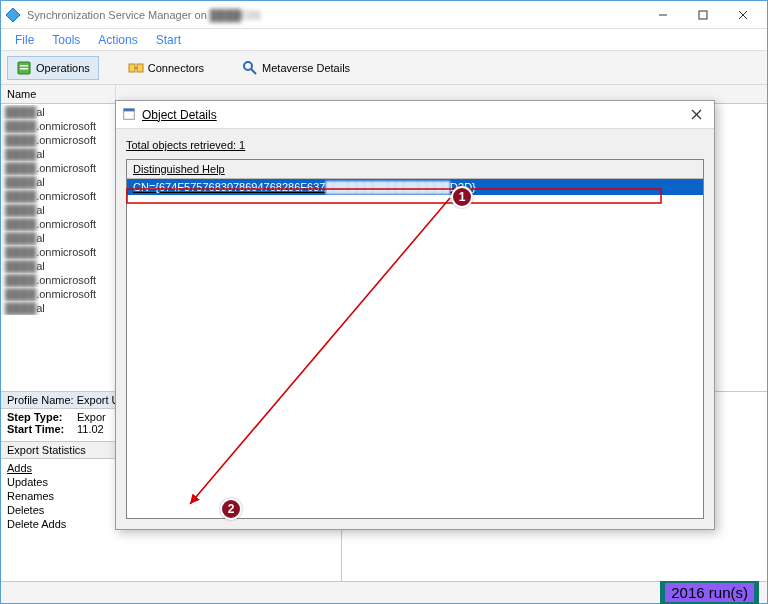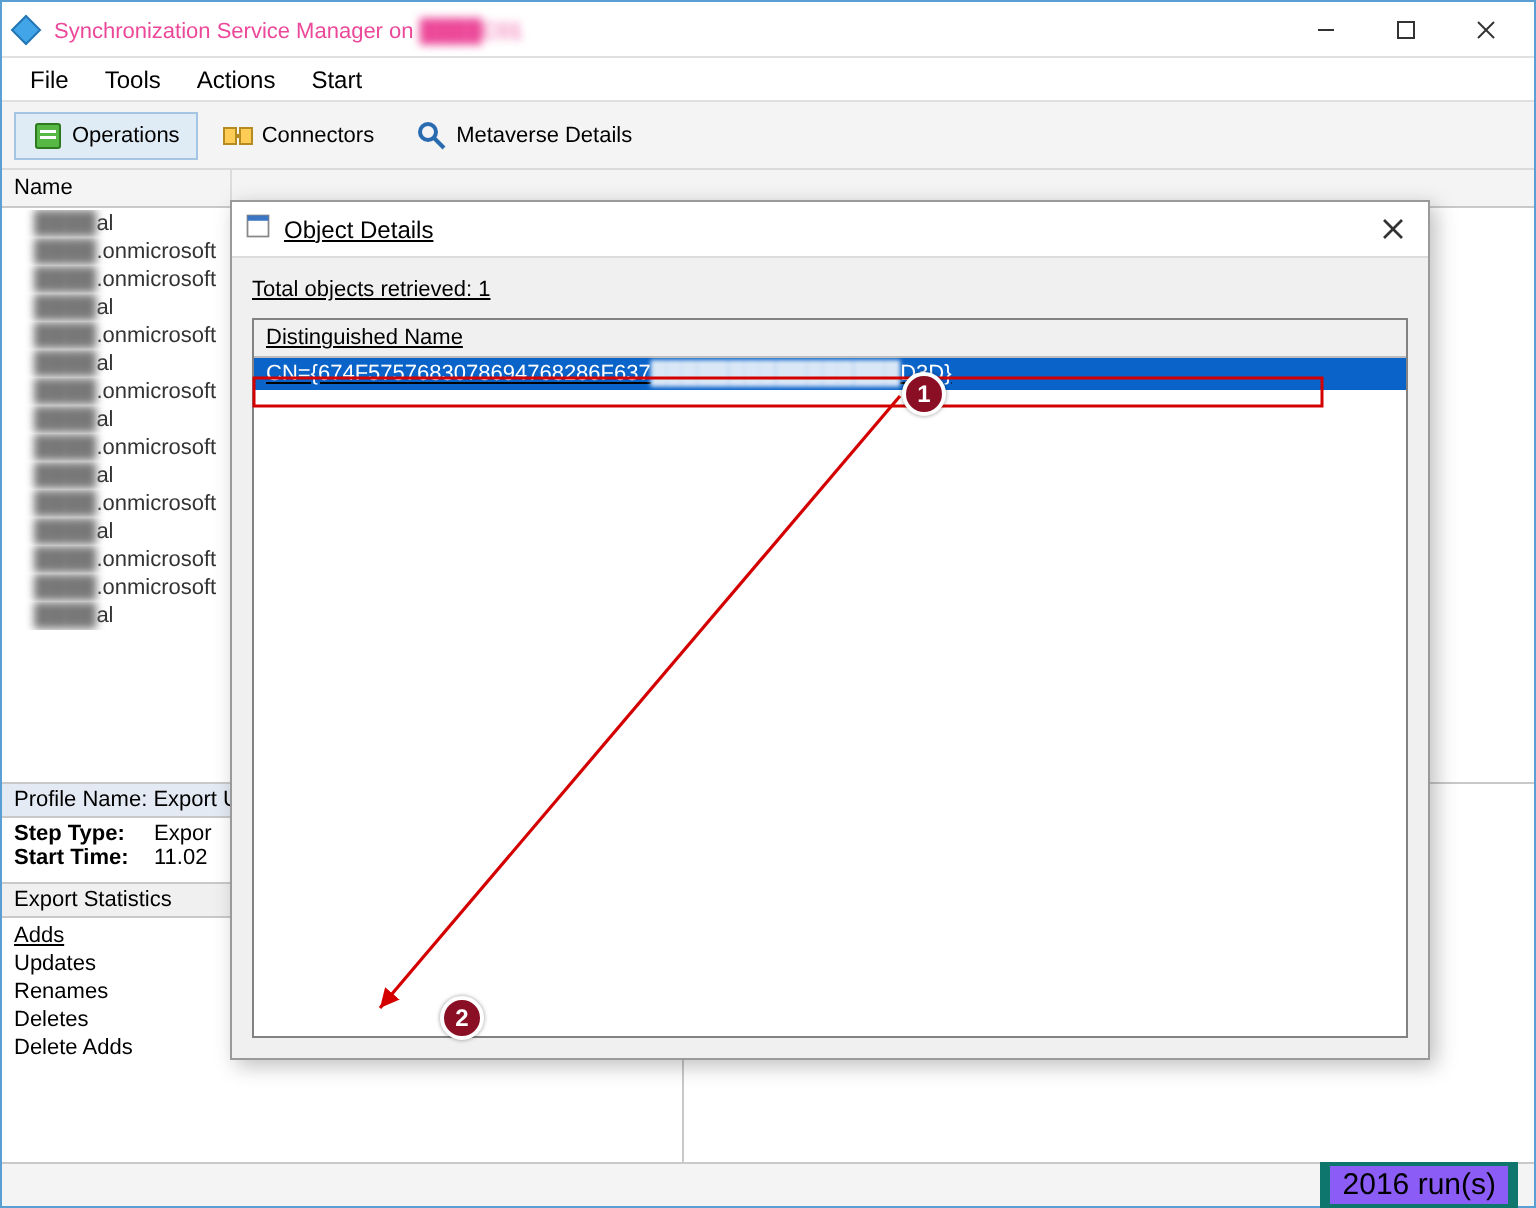--- a/index.html
+++ b/index.html
@@ -3,44 +3,44 @@
 <meta charset="utf-8">
 <style>
   * { box-sizing: border-box; margin: 0; padding: 0; font-family: 'Segoe UI', Tahoma, sans-serif; font-size: 11px; }
   body { background: #fff; width: 768px; height: 604px; overflow: hidden; position: relative; }
 
   .window { width: 768px; height: 604px; border: 1px solid #5a9fd4; display: flex; flex-direction: column; background: #fff; }
 
   
   .titlebar { height: 28px; background: #fff; display: flex; align-items: center; padding: 0 4px; border-bottom: 1px solid #e0e0e0; }
   .titlebar .icon { width: 16px; height: 16px; margin-right: 6px; }
-  .titlebar .title { flex: 1; font-size: 12px; color: #ec4899; }
+  .titlebar .title { flex: 1; font-size: 12px; color: #737373; }
   .titlebar .winbtn { width: 40px; height: 24px; display: flex; align-items: center; justify-content: center; color: #555;}
 
   
   .menubar { height: 22px; display: flex; align-items: center; padding: 0 6px; gap: 2px; border-bottom: 1px solid #e0e0e0; }
-  .menubar span { padding: 2px 8px; font-size: 12px; color: #000000; }
-
-  
-  .toolbar { height: 34px; display: flex; align-items: center; padding: 0 6px; gap: 3px; border-bottom: 1px solid #dadada; background: #f4f4f4; }
+  .menubar span { padding: 2px 8px; font-size: 12px; color: #3b82f6; }
+
+  
+  .toolbar { height: 34px; display: flex; align-items: center; padding: 0 6px; gap: 20px; border-bottom: 1px solid #dadada; background: #f4f4f4; }
   .toolbtn { display: flex; align-items: center; gap: 4px; padding: 3px 8px; border: 1px solid transparent; font-size: 12px; }
   .toolbtn.active { background: #e0ecf5; border-color: #a4c6e2; }
   .tool-icon { width: 16px; height: 16px; display:inline-block; }
 
   
   .section-label { background: #e9edf2; padding: 2px 6px; font-size: 12px; border-bottom: 1px solid #c9c9c9; }
 
   
   .main { flex: 1; display: flex; flex-direction: column; position: relative; background:#fff;}
   .connector-panel { flex: 1; position: relative; background:#fff; }
 
   .list-header { display:flex; border-bottom:1px solid #c9c9c9; background:#f4f4f4;}
   .list-header .col { padding:3px 6px; border-right:1px solid #dcdcdc; font-size:11px; }
   .conn-list { position:absolute; top:20px; left:0; width:115px; bottom:0; overflow:hidden; }
-  .conn-list .row { padding:1px 16px; white-space:nowrap; overflow:hidden; font-size:11px; color:#333;}
+  .conn-list .row { padding:1px 4px; white-space:nowrap; overflow:hidden; font-size:11px; color:#333;}
   .conn-list .row .blur { filter: blur(2px); -webkit-filter: blur(2px); color:#777;}
 
   
   .lower { height: 190px; display:flex; }
   .lower-left { width: 340px; border-top:1px solid #c9c9c9;}
   .profile-bar { background:#e3eaf3; padding:2px 6px; border-bottom:1px solid #c9c9c9;}
   .profile-detail { padding:2px 6px; }
   .profile-detail div { display:flex; }
   .profile-detail .k { width:70px; font-weight:bold;}
   .stats-head { background:#f0f0f0; border-top:1px solid #c9c9c9; border-bottom:1px solid #c9c9c9; padding:2px 6px; margin-top:4px;}
@@ -205,21 +205,21 @@
     <span class="x">
       <svg width="11" height="11">
           <line x1="1" y1="1" x2="10" y2="10" stroke="#333" stroke-width="1.3"></line>
           <line x1="10" y1="1" x2="1" y2="10" stroke="#333" stroke-width="1.3"></line>
         </svg>
     </span>
   </div>
   <div class="dlg-body">
     <div class="count">Total objects retrieved: 1</div>
     <div class="table">
-      <div class="th">Distinguished Name</div>
+      <div class="th">Distinguished Help</div>
       <div class="selrow">
         <span>CN={674F5757683078694768286F637</span><span class="blur">████████████████</span><span>D3D}</span>
       </div>
     </div>
   </div>
 </div>
 
 <div class="overlay">
   <svg width="768" height="604">
     <defs>

